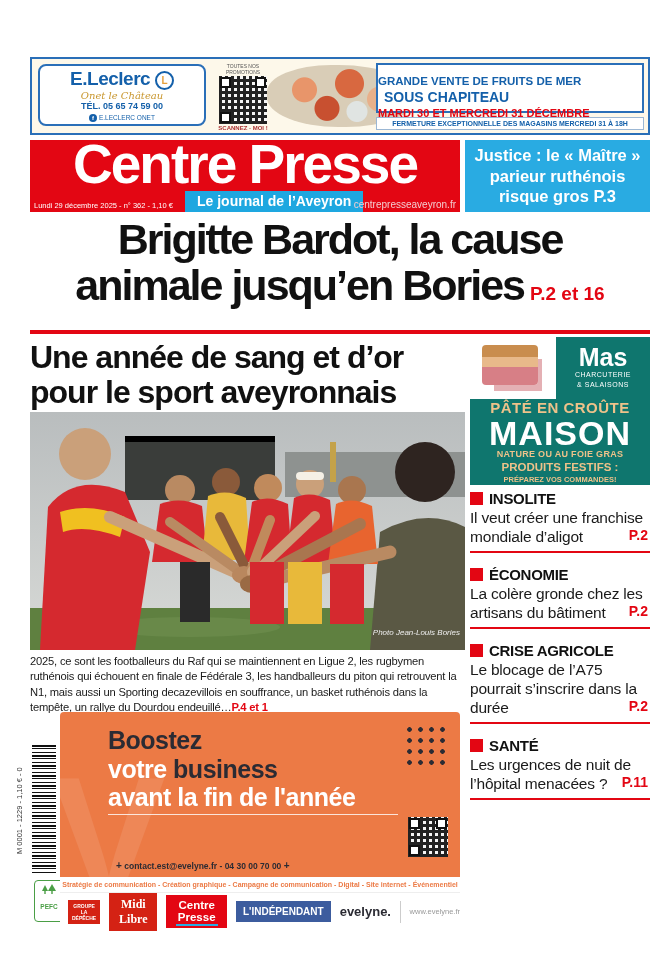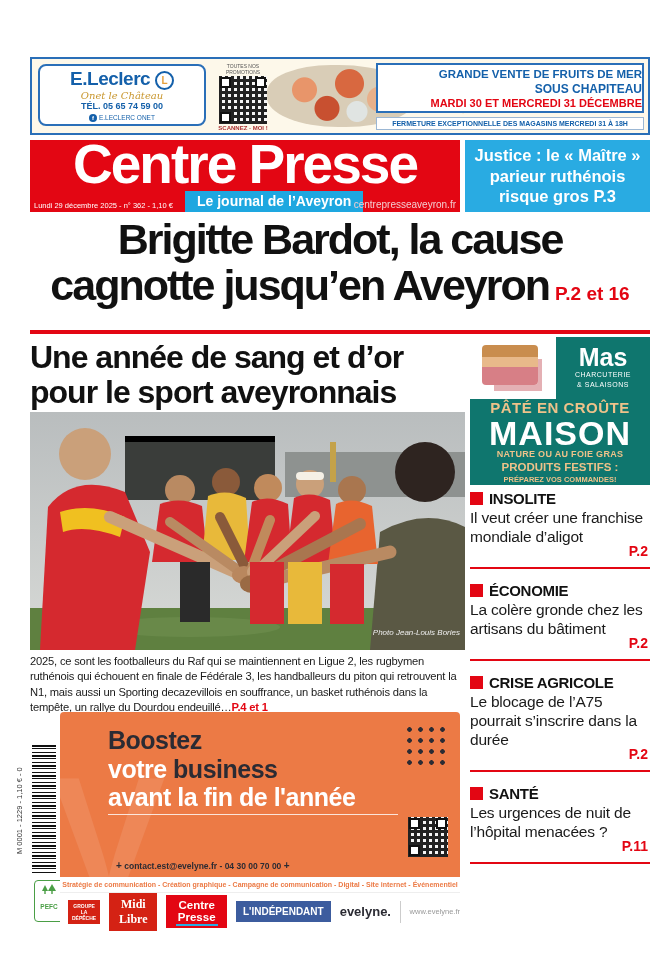--- a/index.html
+++ b/index.html
@@ -35,23 +35,23 @@
   .seafood{position:absolute;left:235px;top:6px;width:150px;height:62px;border-radius:45% 55% 50% 50%;
            background:
            radial-gradient(circle at 25% 40%, #e8956a 0 12px, transparent 13px),
            radial-gradient(circle at 55% 30%, #d86840 0 14px, transparent 15px),
            radial-gradient(circle at 75% 55%, #e8b08a 0 12px, transparent 13px),
            radial-gradient(circle at 40% 70%, #c85030 0 12px, transparent 13px),
            radial-gradient(circle at 85% 30%, #f0d060 0 8px, transparent 9px),
            radial-gradient(circle at 60% 75%, #e0e4e2 0 10px, transparent 11px),
            #d9cdb7;}
   .promo-box{position:absolute;right:4px;top:4px;width:268px;height:50px;background:#fff;
-             border:2px solid #2a6fb8;box-sizing:border-box;text-align:right;padding-top:3px;}
+             border:2px solid #2a6fb8;box-sizing:border-box;text-align:left;padding-top:10px;}
   .promo-l1{color:#1460aa;font-size:11.5px;font-weight:bold;line-height:1.2;}
-  .promo-l2{color:#1460aa;font-size:12px;font-weight:bold;line-height:1.2;}
+  .promo-l2{color:#1460aa;font-size:14px;font-weight:bold;line-height:1.2;margin-left:6px;}
   .promo-l3{color:#e30613;font-size:11px;font-weight:bold;line-height:1.3;}
   .promo-strip{position:absolute;right:4px;bottom:3px;width:268px;height:13px;background:#fff;
                border:1px solid #9bb7d4;box-sizing:border-box;text-align:center;}
   .promo-l4{color:#1460aa;font-size:7px;font-weight:bold;line-height:11px;}
 
   
   .masthead{position:absolute;left:30px;top:140px;width:430px;height:72px;background:#e30613;}
   .mast-title{position:absolute;left:0;top:-4px;width:100%;text-align:center;color:#fff;
               font-weight:bold;font-size:55px;letter-spacing:-2px;line-height:1.05;}
   .mast-date{position:absolute;left:4px;bottom:2px;color:#fff;font-size:7.5px;}
@@ -130,21 +130,21 @@
   .mas-sub{font-size:7px;letter-spacing:0.5px;line-height:1.4;}
   .mas-body{text-align:center;color:#fff;}
   .mas-l1{color:#eec28a;font-size:15px;font-weight:bold;letter-spacing:0.5px;line-height:1.2;}
   .mas-l2{color:#fff;font-size:34px;font-weight:bold;letter-spacing:1px;line-height:0.95;}
   .mas-l3{color:#eec28a;font-size:9px;font-weight:bold;letter-spacing:0.3px;line-height:1.3;}
   .mas-l4{color:#eec28a;font-size:11.5px;font-weight:bold;line-height:1.2;}
   .mas-l5{color:#eec28a;font-size:7.5px;font-weight:bold;line-height:1.4;}
 
   
   .sidebar{position:absolute;left:470px;top:490px;width:180px;}
-  .sb-item{position:relative;border-bottom:2.5px solid #e30613;padding-bottom:21px;margin-bottom:13px;}
+  .sb-item{position:relative;border-bottom:2.5px solid #e30613;padding-bottom:5px;margin-bottom:13px;}
   .sb-rubric-row{display:flex;align-items:center;gap:6px;margin-bottom:2px;}
   .sb-bullet{width:13px;height:13px;background:#e30613;flex:0 0 13px;}
   .sb-rubric{font-size:15px;font-weight:bold;color:#111;letter-spacing:-0.3px;}
   .sb-text{font-size:15.5px;color:#1a1a1a;line-height:1.2;letter-spacing:-0.2px;}
   .sb-page{position:absolute;right:2px;bottom:8px;color:#e30613;font-weight:bold;font-size:14px;margin-top:12px;}
 </style>
 </head>
 <body>
 
 <div id="page">
@@ -188,21 +188,21 @@
     <div class="mast-journal">Le journal de l’Aveyron</div>
     <div class="mast-site">centrepresseaveyron.fr</div>
   </div>
   <div class="justice-box">
     <span>Justice : le « Maître » parieur ruthénois risque gros P.3</span>
   </div>
 
   <div class="headline">
     <div>Brigitte Bardot, la cause</div>
     <div>
-      <span>cagnotte jusqu’en Aveyron</span><span class="pageref">P.2 et 16</span>
+      <span>animale jusqu’en Bories</span><span class="pageref">P.2 et 16</span>
     </div>
   </div>
   <div class="redrule"></div>
 
   <div class="lead-title">
     <div>Une année de sang et d’or</div>
     <div>pour le sport aveyronnais</div>
   </div>
 
   <div class="photo">

